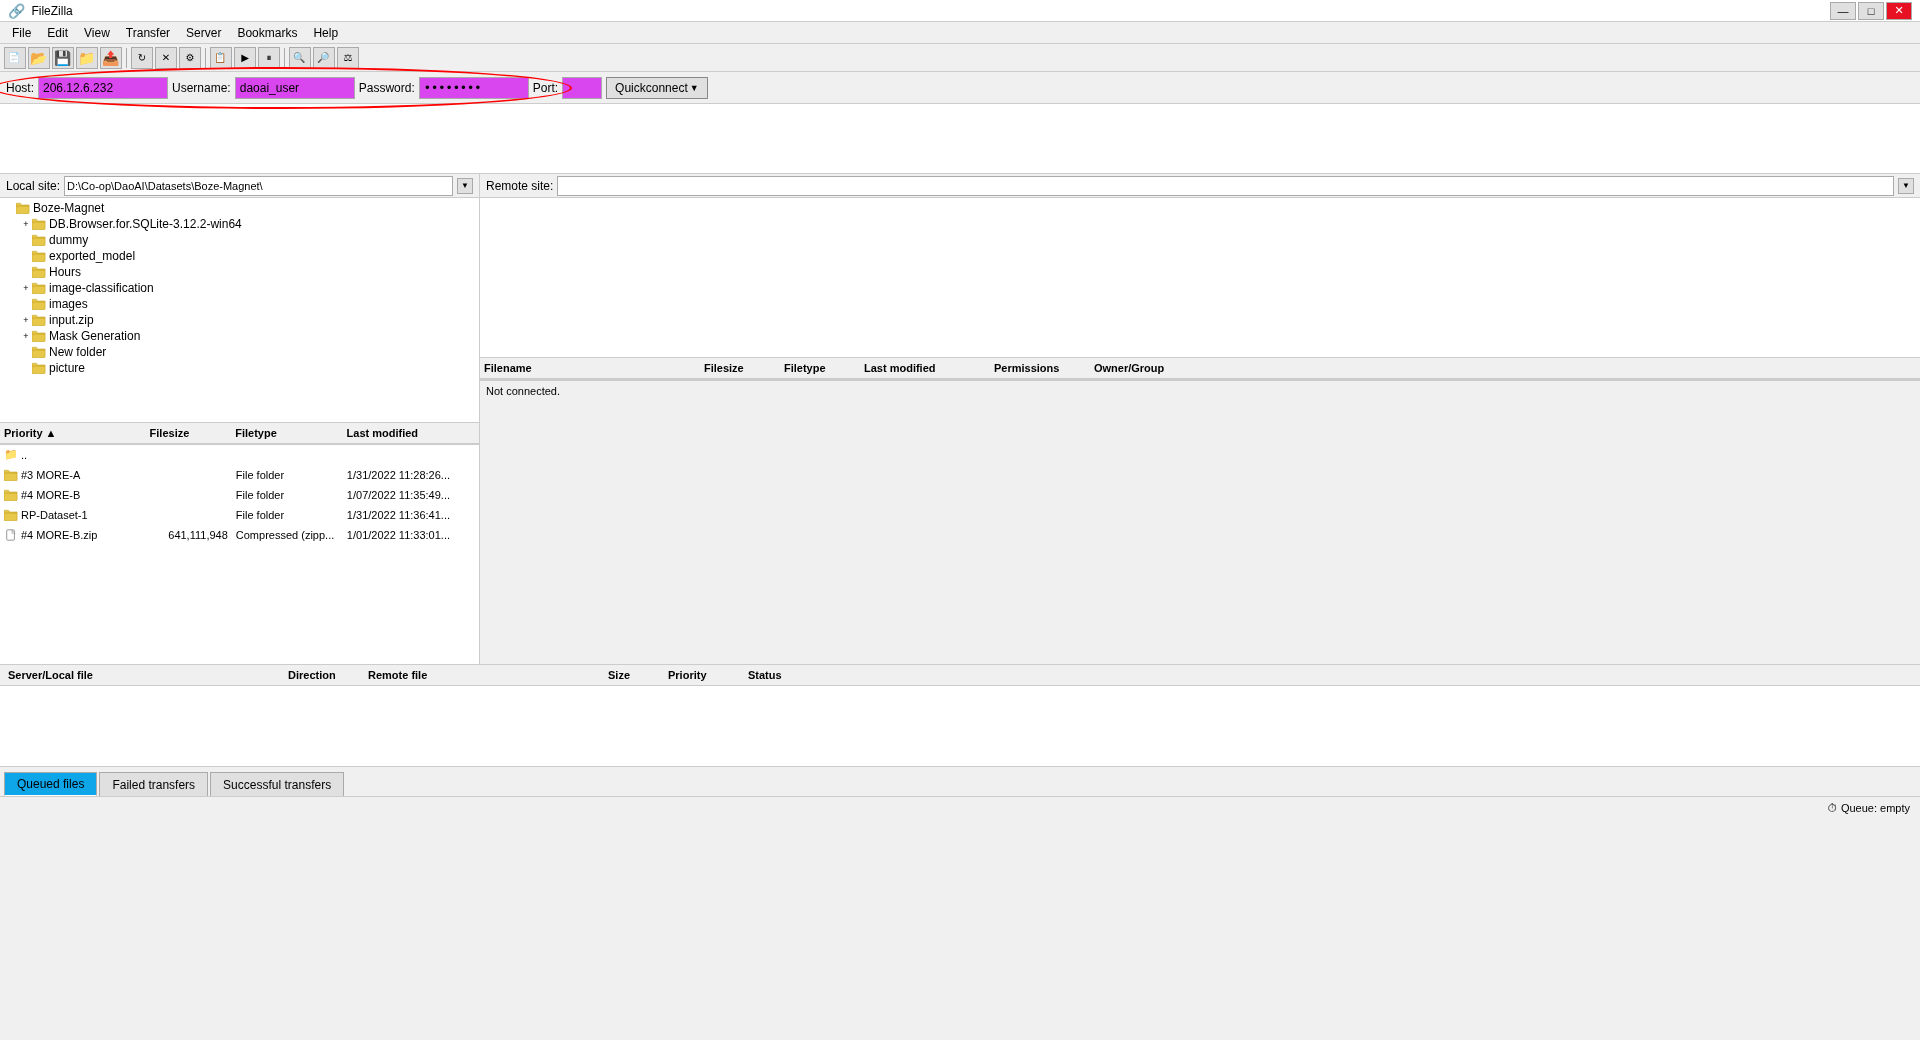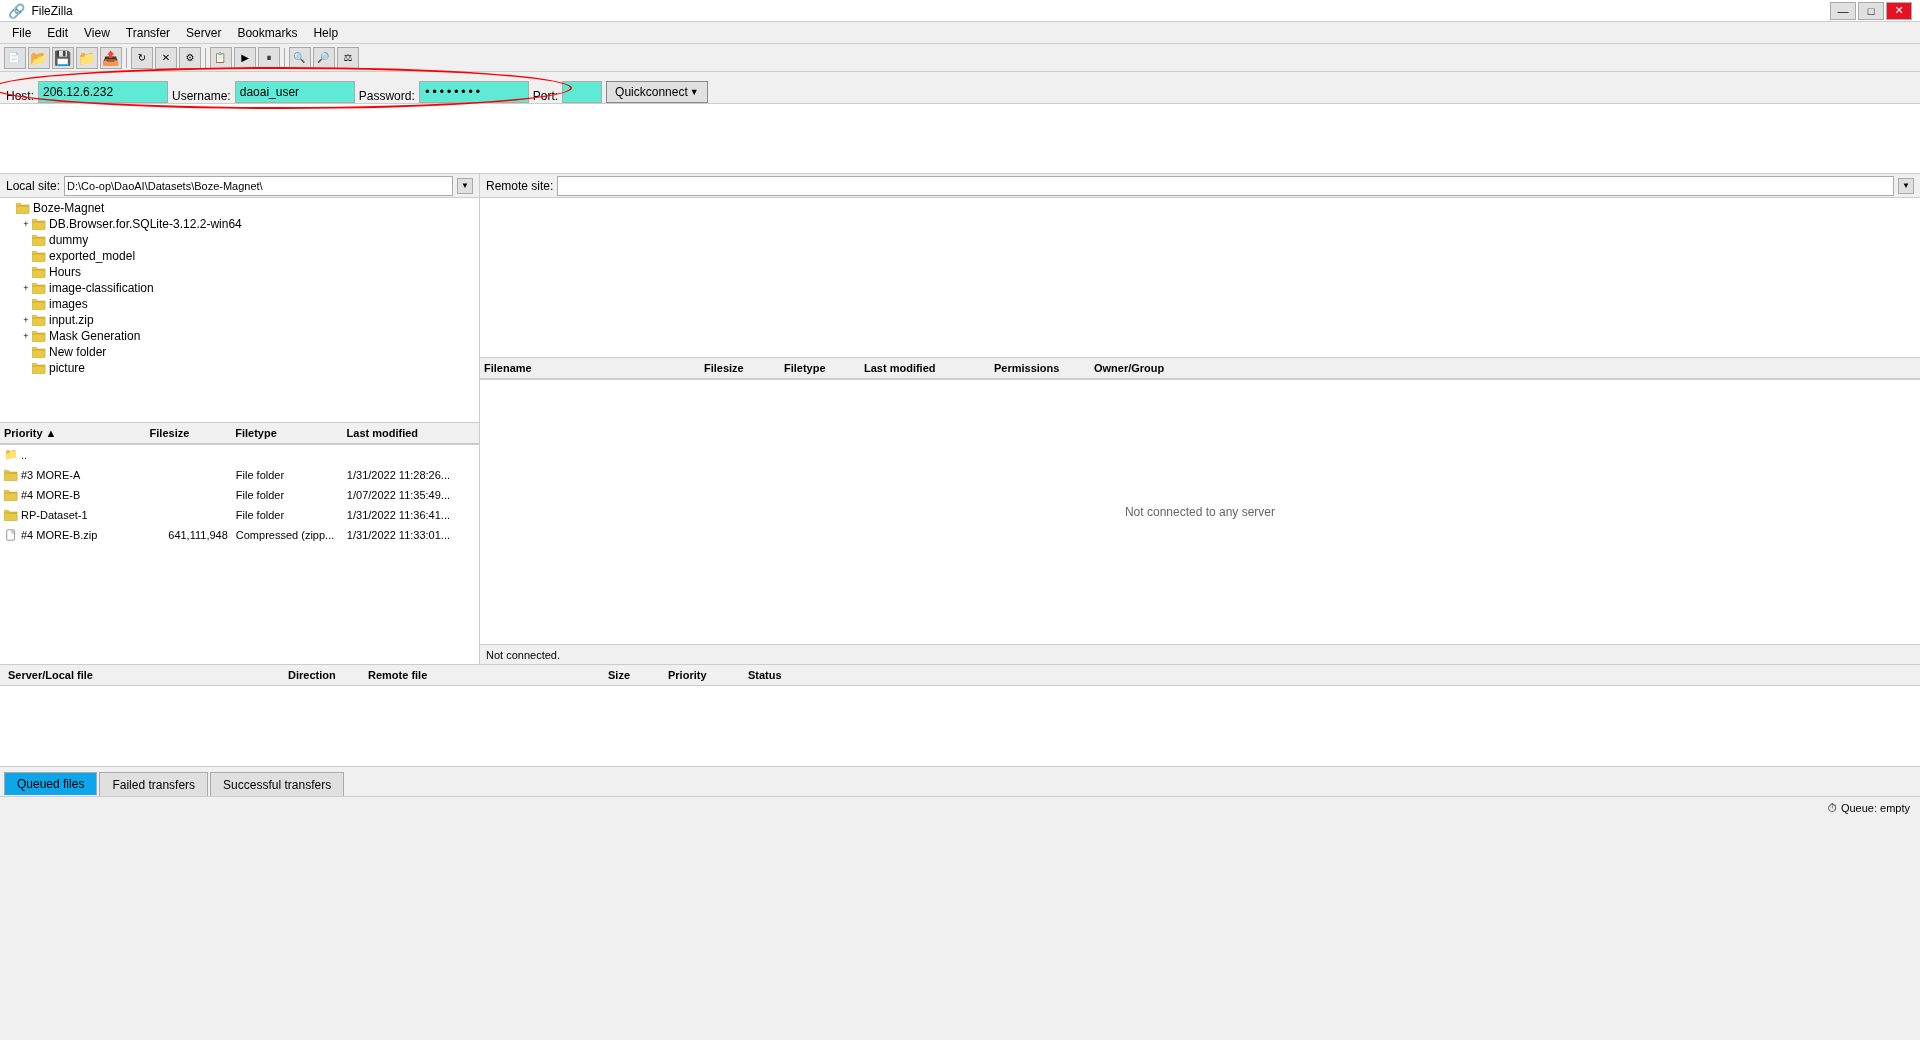--- a/index.html
+++ b/index.html
@@ -82,33 +82,33 @@
       width: 1px;
       height: 20px;
       background: #aaa;
       margin: 0 2px;
     }
     
     #connection-bar {
       background: #f0f0f0;
       height: 32px;
       display: flex;
-      align-items: flex-end;
+      align-items: center;
       border-bottom: 1px solid #ccc;
       padding: 0 6px;
       gap: 4px;
       position: relative;
     }
     .conn-label {
       font-size: 12px;
     }
     .conn-input {
       height: 22px;
       border: 1px solid #aaa;
-      background: #5eead4;
+      background: #d946ef;
       font-size: 12px;
       padding: 0 4px;
     }
     #host-input { width: 130px; }
     #username-input { width: 120px; }
     #password-input { width: 110px; }
     #port-input { width: 40px; }
     #quickconnect-btn {
       height: 22px;
       background: #e0e0e0;
@@ -568,21 +568,21 @@
         <div class="file-row">
       <span style="width:170px; display:inline-flex; align-items:center; overflow:hidden; white-space:nowrap;">
             <svg class="file-svg" viewBox="0 0 12 14" fill="none" xmlns="http://www.w3.org/2000/svg">
       <rect x="1" y="1" width="9" height="12" rx="1" fill="#fff" stroke="#888" stroke-width="1"></rect>
       <path d="M7 1 L11 5 L7 5 Z" fill="#ddd" stroke="#888" stroke-width="0.5"></path>
     </svg>
             <span>#4 MORE-B.zip</span>
           </span>
       <span style="width:100px; text-align:right; padding-right:8px;">641,111,948</span>
       <span style="width:130px;">Compressed (zipp...</span>
-      <span style="width:150px;">1/31/2022 11:33:01...</span>
+      <span style="width:150px;">1/01/2022 11:33:01...</span>
     </div>
       </div>
 
   </div>
 
   <div id="right-pane" style="flex:1; display:flex; flex-direction:column;">
 
     <div class="site-bar">
       <span class="site-label">Remote site:</span>
       <input type="text" style="flex: 1 1 0%; height: 20px; border: 1px solid rgb(170, 170, 170); font-size: 11px; padding: 0px 2px;">
@@ -593,23 +593,20 @@
 
     <div id="remote-file-header" style="display:flex; height:22px; background:#f0f0f0; border-bottom:2px solid #ccc; align-items:center; font-size:11px; font-weight:bold; padding:0 4px;">
       <span style="width:220px;">Filename</span>
       <span style="width:80px;">Filesize</span>
       <span style="width:80px;">Filetype</span>
       <span style="width:130px;">Last modified</span>
       <span style="width:100px;">Permissions</span>
       <span style="width:120px;">Owner/Group</span>
     </div>
 
-    <div id="remote-file-area" style="flex:1; background:#fff; display:flex; align-items:center; justify-content:center;">
-      <span>Not connected to any server</span>
-    </div>
 
     <div class="status-bar">
       <span>Not connected.</span>
     </div>
   </div>
 </div>
 
 <div id="transfer-header" style="display:flex; height:22px; background:#f0f0f0; border-top:1px solid #ccc; border-bottom:1px solid #ccc; align-items:center; padding:0 4px;">
   <span class="transfer-col" style="width:280px;">Server/Local file</span>
   <span class="transfer-col" style="width:80px;">Direction</span>

